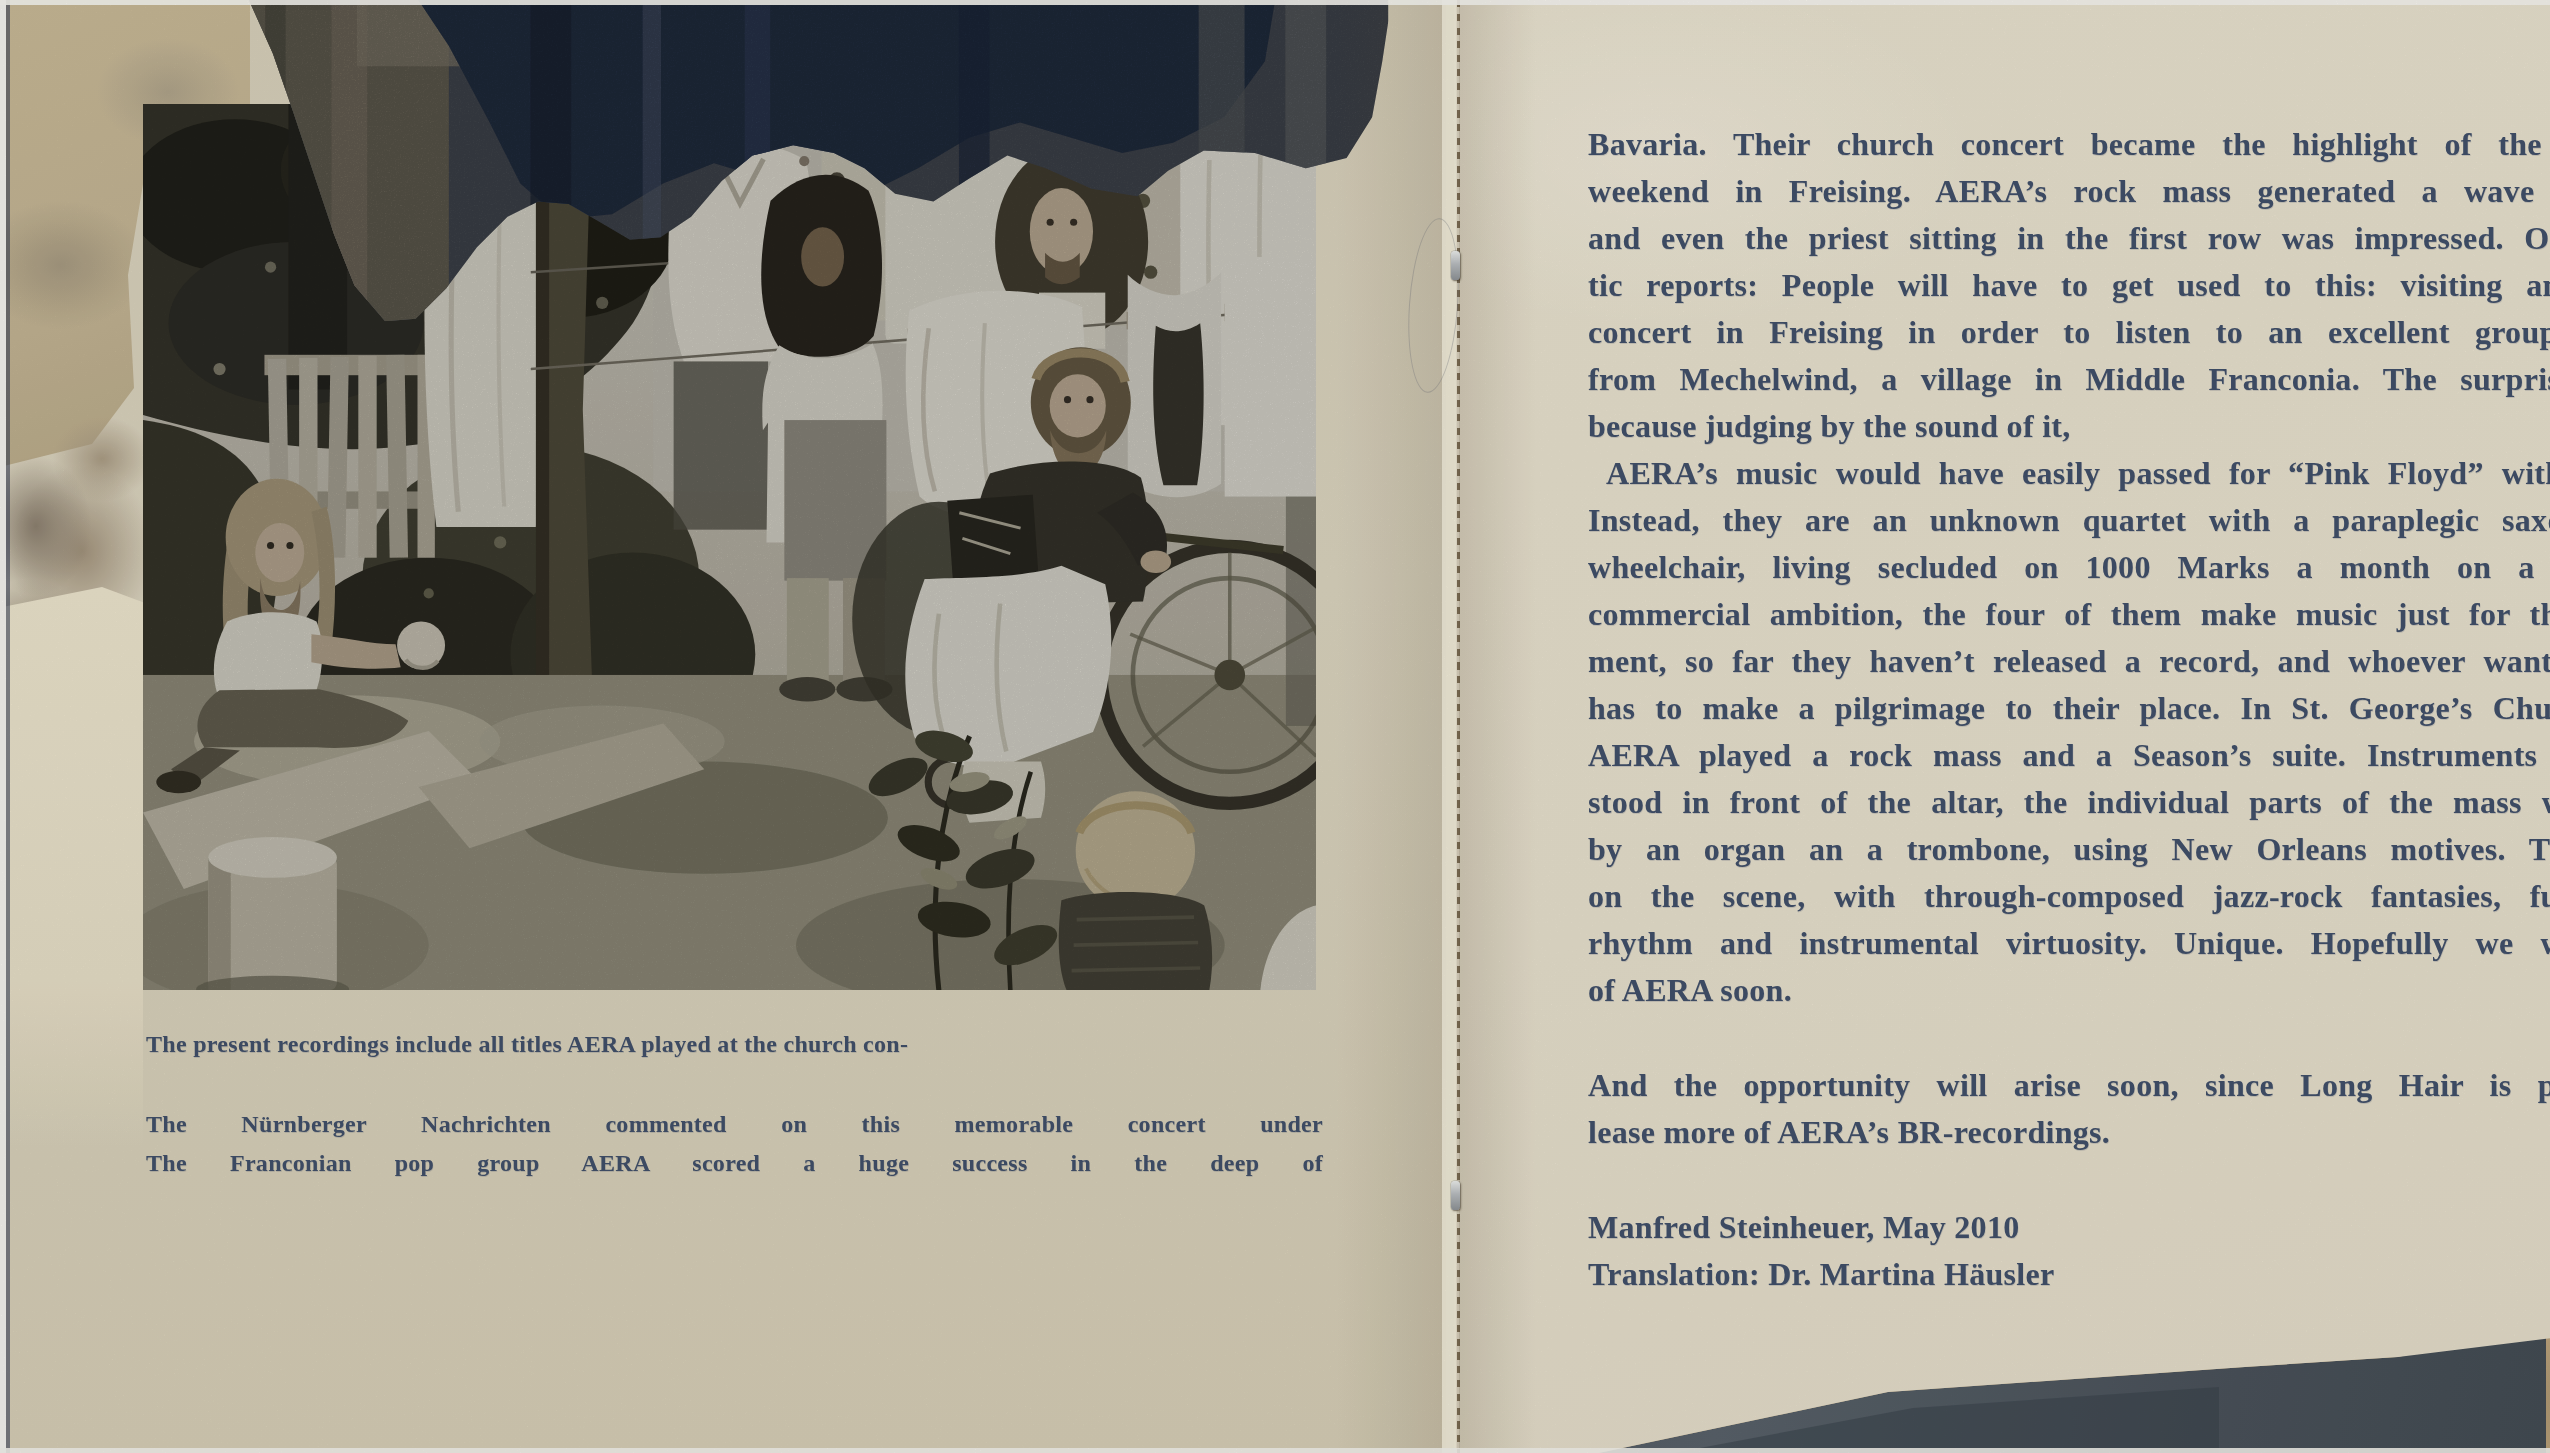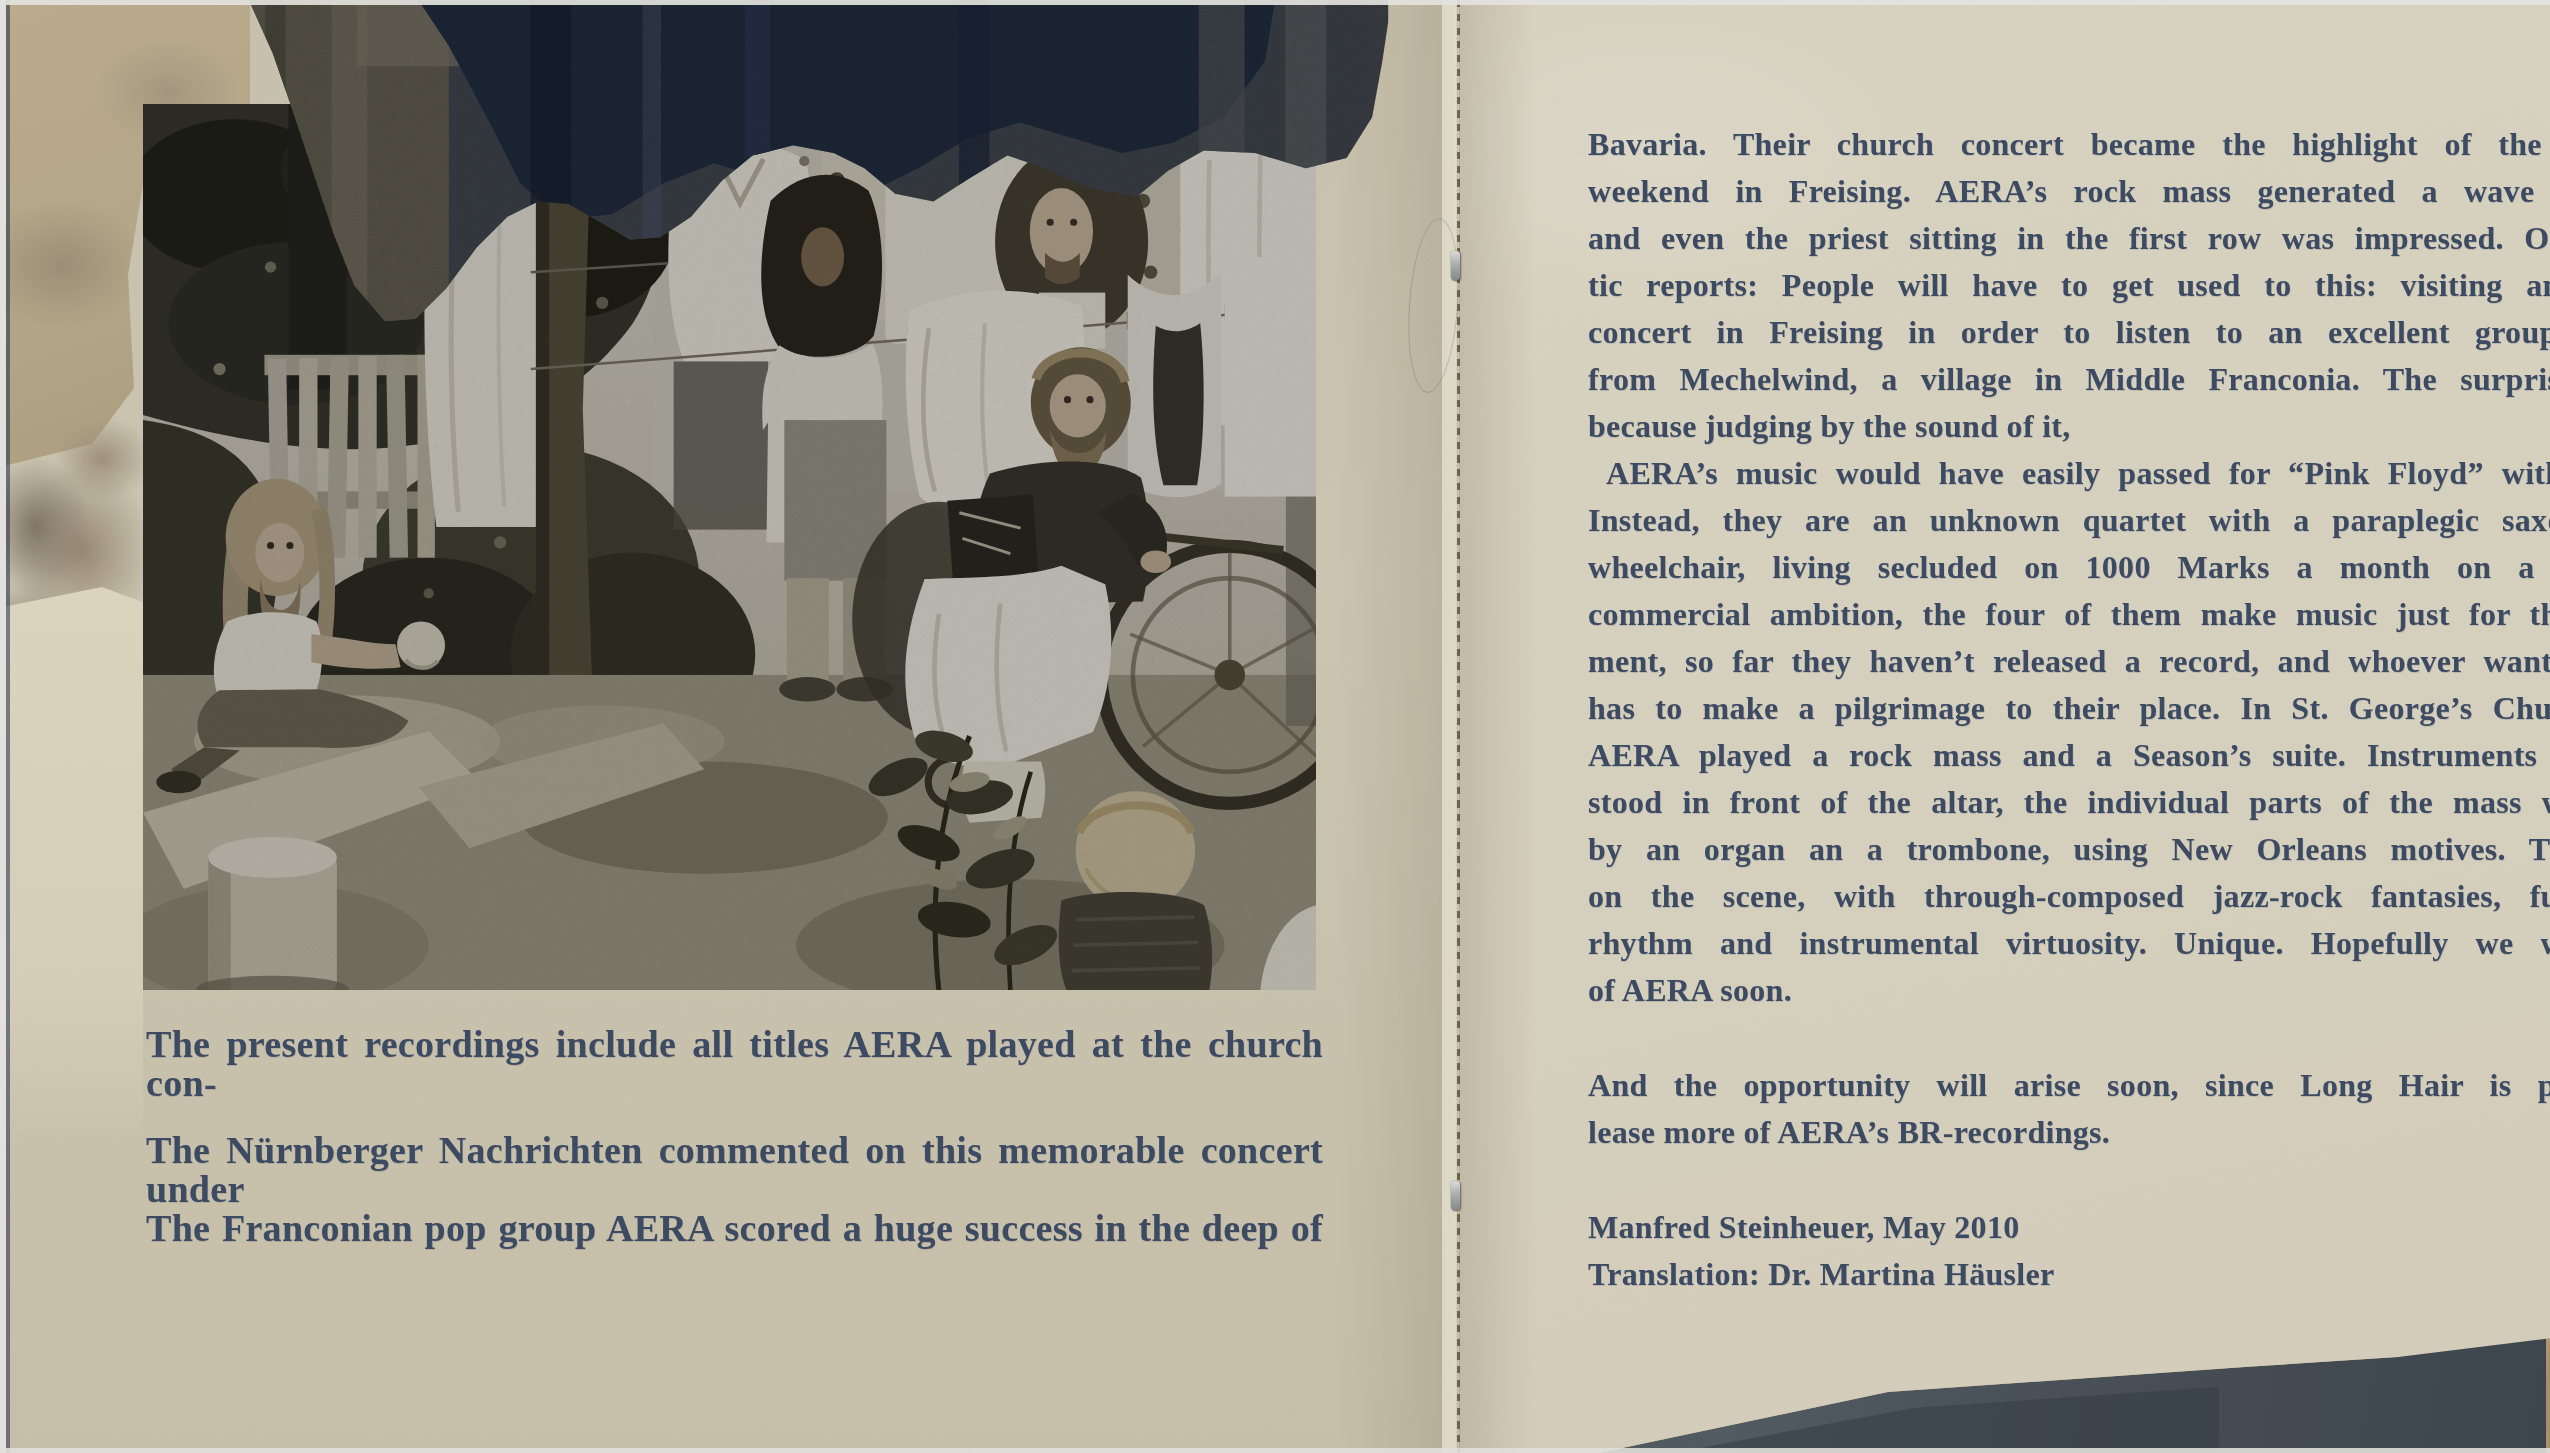--- a/index.html
+++ b/index.html
@@ -47,27 +47,27 @@
       radial-gradient(82px 82px at 31px 240px,#9a8d79,rgba(154,141,121,0) 72%),
       radial-gradient(71px 61px at 102px 61px,#ab9d85,rgba(171,157,133,0) 70%);}
   #cream-patch{left:0;top:587px;width:143px;height:561px;
     background:linear-gradient(180deg,#ece4cd,#e6dec6 70%,rgba(230,222,198,0));
     clip-path:polygon(0 20.4px,102px 0,143px 15.3px,143px 561px,0 561px);}
   
   #photo{left:143px;top:104px;width:1173px;height:886px;}
   #collage{left:204px;top:0;width:1214px;height:357px;}
   
   .textblock{color:#41506a;font-weight:700;letter-spacing:0.3px;}
-  #left-text{left:146px;top:1025px;width:1177px;font-size:38px;line-height:39px;}
+  #left-text{left:146px;top:1025px;width:1177px;font-size:24px;line-height:39px;}
   #right-text{left:134px;top:121px;width:1192px;font-size:32px;line-height:47px;}
   .tline{text-align:justify;text-align-last:justify;-moz-text-align-last:justify;text-justify:inter-word;
          text-shadow:0.5px 0.5px 0 rgba(65,80,106,.18);}
   [data-last-left="true"] .tline:last-child{text-align-last:left;}
   [data-align="left"] .tline{text-align:left;text-align-last:left;}
-  .gap-l{margin-top:28px;}
+  .gap-l{margin-top:41px;}
   .gap-r{margin-top:48px;}
   
   #spine-shadow-left{left:1336px;top:0;width:110px;height:1454px;
     background:linear-gradient(90deg,rgba(90,75,50,0),rgba(90,75,50,.13));}
   #spine-highlight{left:1442px;top:0;width:14.3px;height:1454px;background:#f2edda;opacity:.9;}
   #spine-crease{left:1457px;top:0;width:2.6px;height:1454px;
     background:repeating-linear-gradient(180deg,rgba(96,78,52,.8) 0 7.1px,rgba(96,78,52,.12) 7.1px 13.8px);}
   #spine-shadow-right{left:1459px;top:0;width:77px;height:1454px;
     background:linear-gradient(90deg,rgba(80,65,40,.14),rgba(80,65,40,0));}
   .staple{left:1451px;width:8.7px;height:28.6px;border-radius:3.6px;

